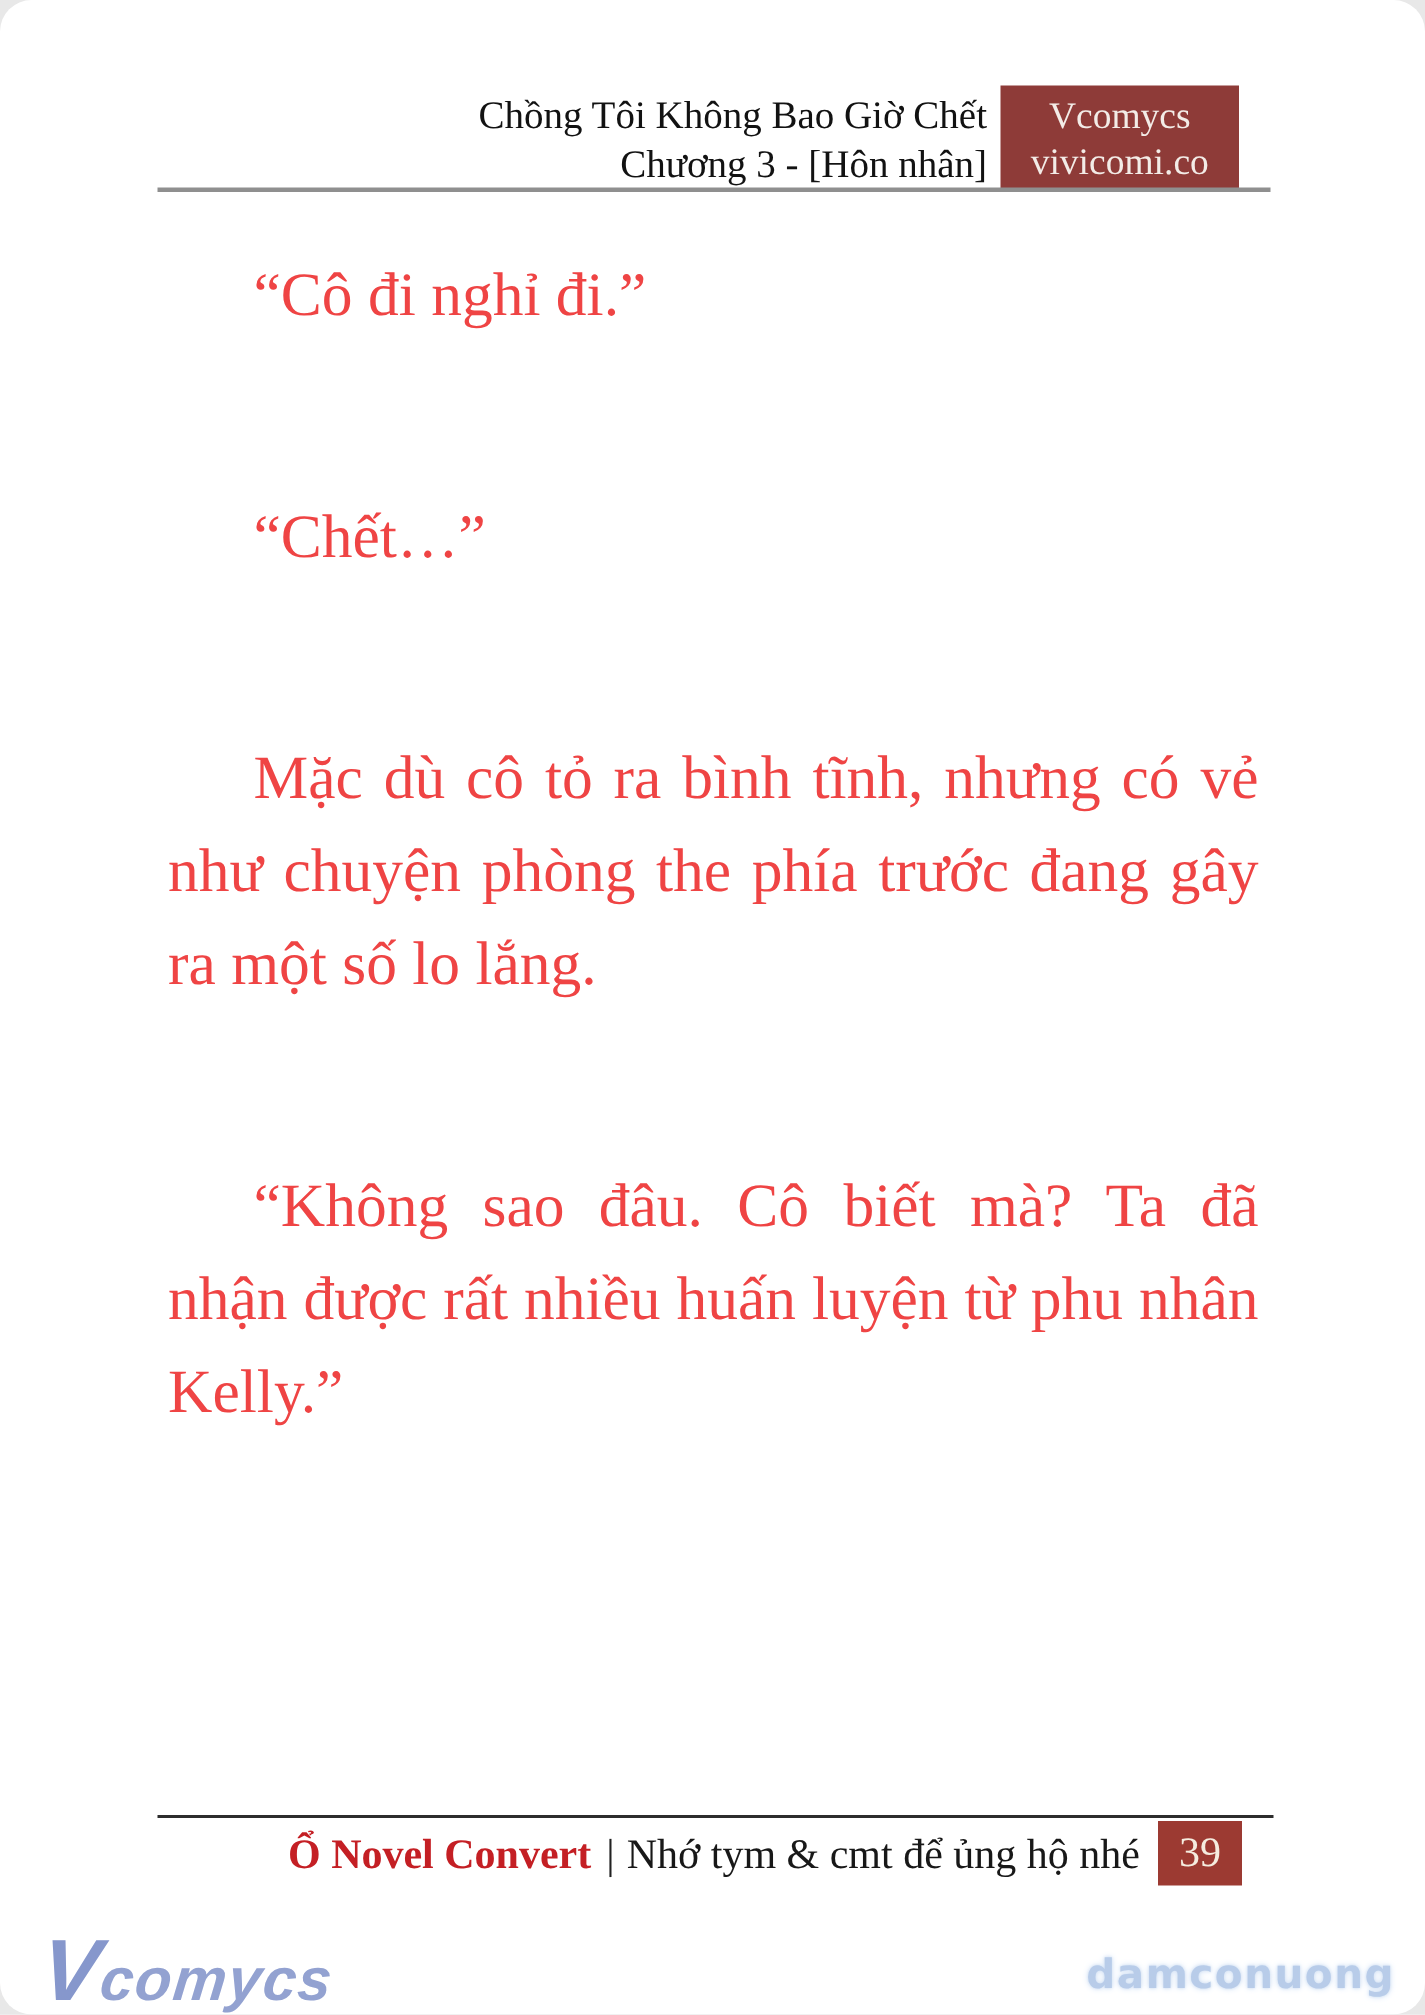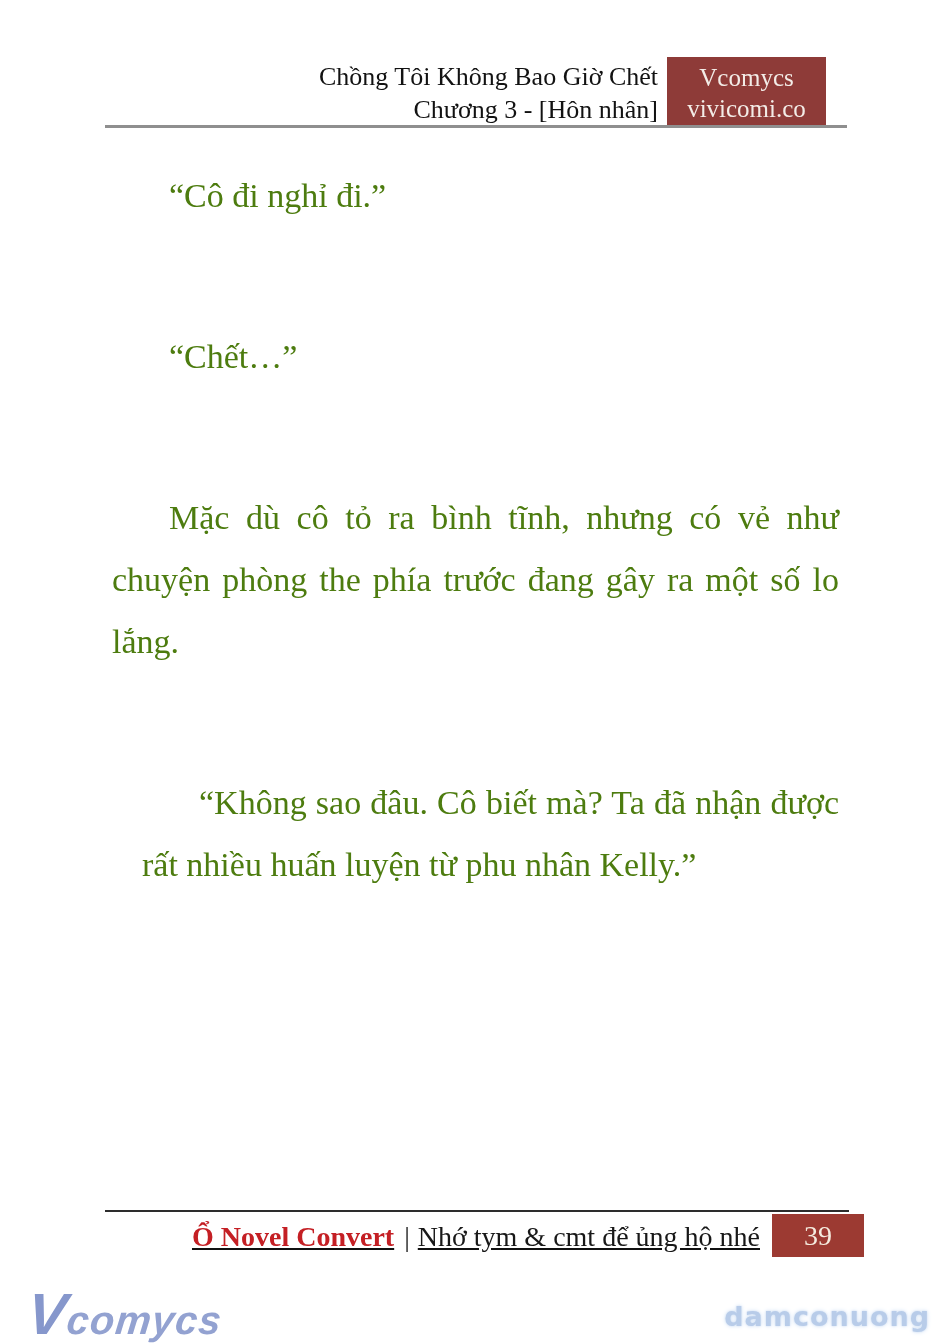--- a/index.html
+++ b/index.html
@@ -10,20 +10,21 @@
   }
   .page {
     position: relative;
     width: 950px;
     height: 1343px;
     margin: 0 auto;
     background: #ffffff;
     overflow: hidden;
     font-family: "Liberation Serif", serif;
     color: #111111;
+    border-radius: 21px;
   }
 
   
   .header-title {
     position: absolute;
     top: 60px;
     right: 292px;
     text-align: right;
     font-size: 26px;
     line-height: 33px;
@@ -57,62 +58,61 @@
   
   .body-text {
     position: absolute;
     left: 112px;
     top: 128px;
     width: 727px;
     padding-top: 37px;
   }
   .body-text p {
     margin: 0 0 99px 0;
-    font-size: 34px;
+    font-size: 41px;
     line-height: 62px;
     text-indent: 57px;
     text-align: justify;
-    color: #4d7c0f;
+    color: #ef4444;
   }
-  .body-text p:last-child { margin-bottom: 0; margin-left: 30px; }
+  .body-text p:last-child { margin-bottom: 0; }
 
   
   .footer-rule {
     position: absolute;
     left: 105px;
     top: 1210px;
     width: 744px;
     height: 2px;
     background: #2d2d2d;
   }
   .footer-line {
     position: absolute;
     top: 1219px;
     right: 190px;
     white-space: nowrap;
     font-size: 28px;
     line-height: 36px;
-    text-decoration: underline;
   }
   .footer-brand {
     color: #c41f24;
     font-weight: bold;
   }
   .footer-sep {
     color: #222222;
     padding: 0 8px 0 10px;
   }
   .footer-note {
     color: #181818;
   }
   .page-number-box {
     position: absolute;
     left: 772px;
     top: 1214px;
-    width: 92px;
+    width: 56px;
     height: 43px;
     background: #9c3a32;
     color: #f5ecdf;
     font-size: 28px;
     display: flex;
     align-items: center;
     justify-content: center;
   }
 
   

